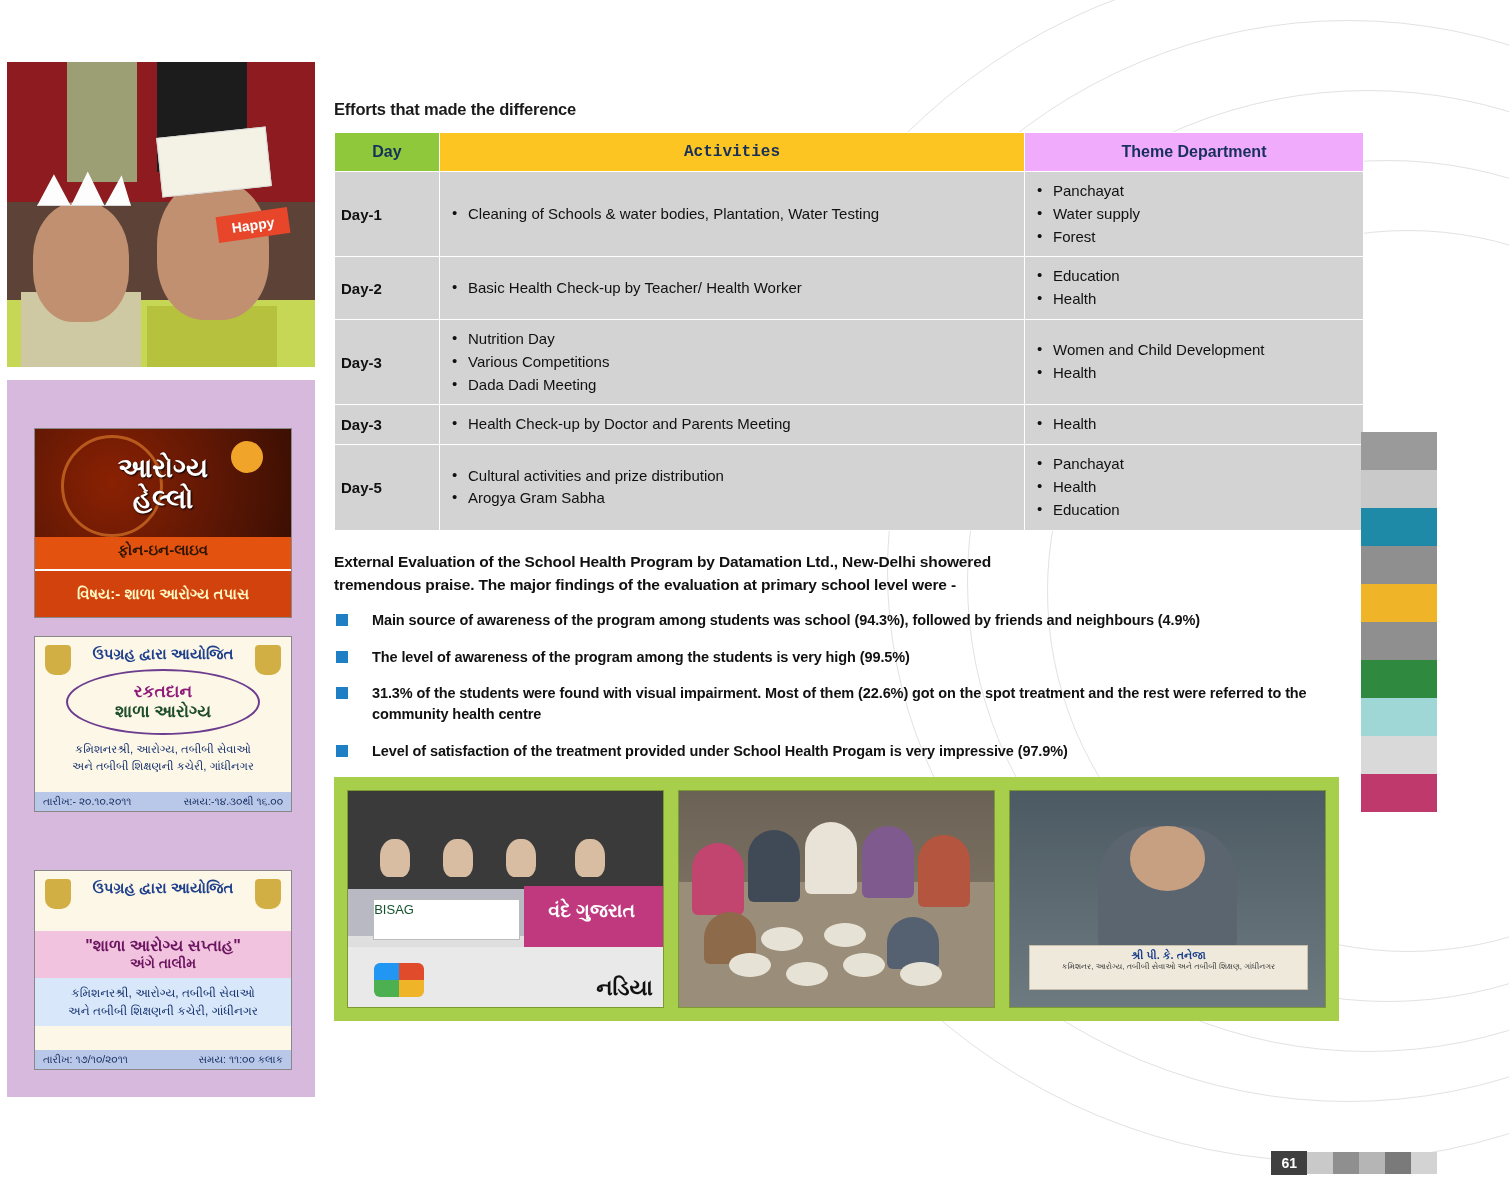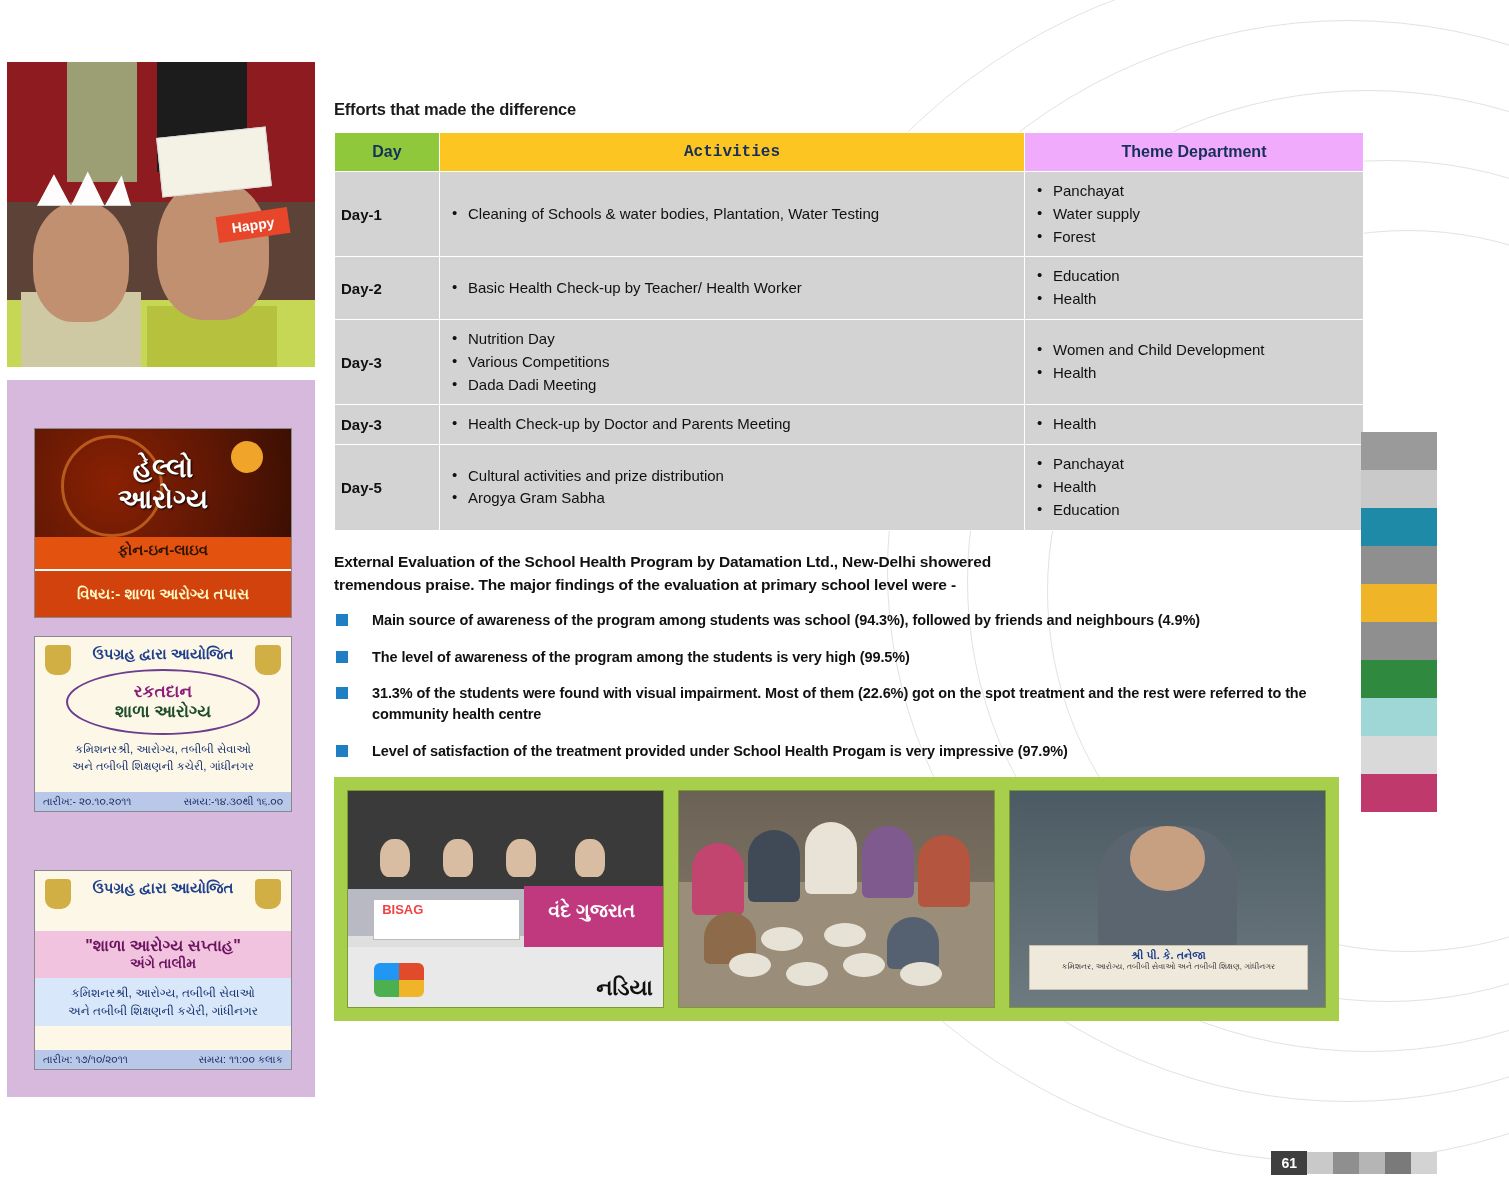--- a/index.html
+++ b/index.html
@@ -235,21 +235,21 @@
   .ph {
     flex: 1;
     position: relative;
     overflow: hidden;
     border: 1px solid #7c9a32;
   }
   .ph1 { background: linear-gradient(180deg,#2e2e2e 0%, #4a4a4a 40%, #e4e4e4 60%, #cfcfcf 100%); }
   .ph1 .stage { position:absolute; left:0; top:0; width:100%; height:52%; background:#3a3a3a; }
   .ph1 .table { position:absolute; left:0; top:45%; width:100%; height:22%; background:#b9b9c4; }
   .ph1 .banner { position:absolute; left: 8%; top: 50%; width: 46%; height: 18%; background:#fff; border:1px solid #bbb;}
-  .ph1 .banner .bisag { color:#ef4444; font-size: 13px; font-weight:bold; padding-left:8px; padding-top:2px;}
+  .ph1 .banner .bisag { color:#14532d; font-size: 13px; font-weight:normal; padding-top:2px;}
   .ph1 .pink { position:absolute; right: 0; top: 44%; width: 44%; height: 34%; background:#c0397f; }
   .ph1 .pink span { color:#fff; font-size: 19px; font-weight: bold; position:absolute; right: 28px; top: 14px;}
   .ph1 .bottomwhite { position:absolute; left:0; bottom:0; width:100%; height: 28%; background:#e9e9e9;}
   .ph1 .nadiya { position:absolute; right: 10px; bottom: 6px; color:#111; font-size: 22px; font-weight:bold;}
   .ph1 .logo { position:absolute; left: 26px; bottom: 10px; width: 50px; height: 34px; border-radius: 6px;
     background: conic-gradient(#e04b2c 0 25%, #f0b429 0 50%, #4caf50 0 75%, #2196f3 0 100%); }
   .ph1 .person { position:absolute; width: 30px; height: 38px; border-radius: 45% 45% 30% 30%; background:#d8bda2; top: 22%;}
   .ph2 { background: linear-gradient(180deg,#6b6256 0%, #8c7f6d 100%); }
   .ph2 .floor { position:absolute; left:0; bottom:0; width:100%; height: 58%; background:#9a8d79;}
   .ph2 .plate { position:absolute; width: 42px; height: 24px; border-radius:50%; background:#e6e2d6; }
@@ -315,22 +315,22 @@
   <div class="lp-happy">Happy</div>
 </div>
 
 <div class="purple-col">
 
   <div class="poster poster1">
     <div class="p1-top">
       <div class="p1-circ"></div>
       <div class="p1-logo"></div>
       <div class="p1-title">
+        <div>આરોગ્ય</div>
         <div>હેલ્લો</div>
-        <div>આરોગ્ય</div>
       </div>
     </div>
     <div class="p1-sub">ફોન-ઇન-લાઇવ</div>
     <div class="p1-bar">
         <span>વિષય:- શાળા આરોગ્ય તપાસ</span>
       </div>
   </div>
 
   <div class="poster poster2">
     <div class="pg-emb l"></div>

